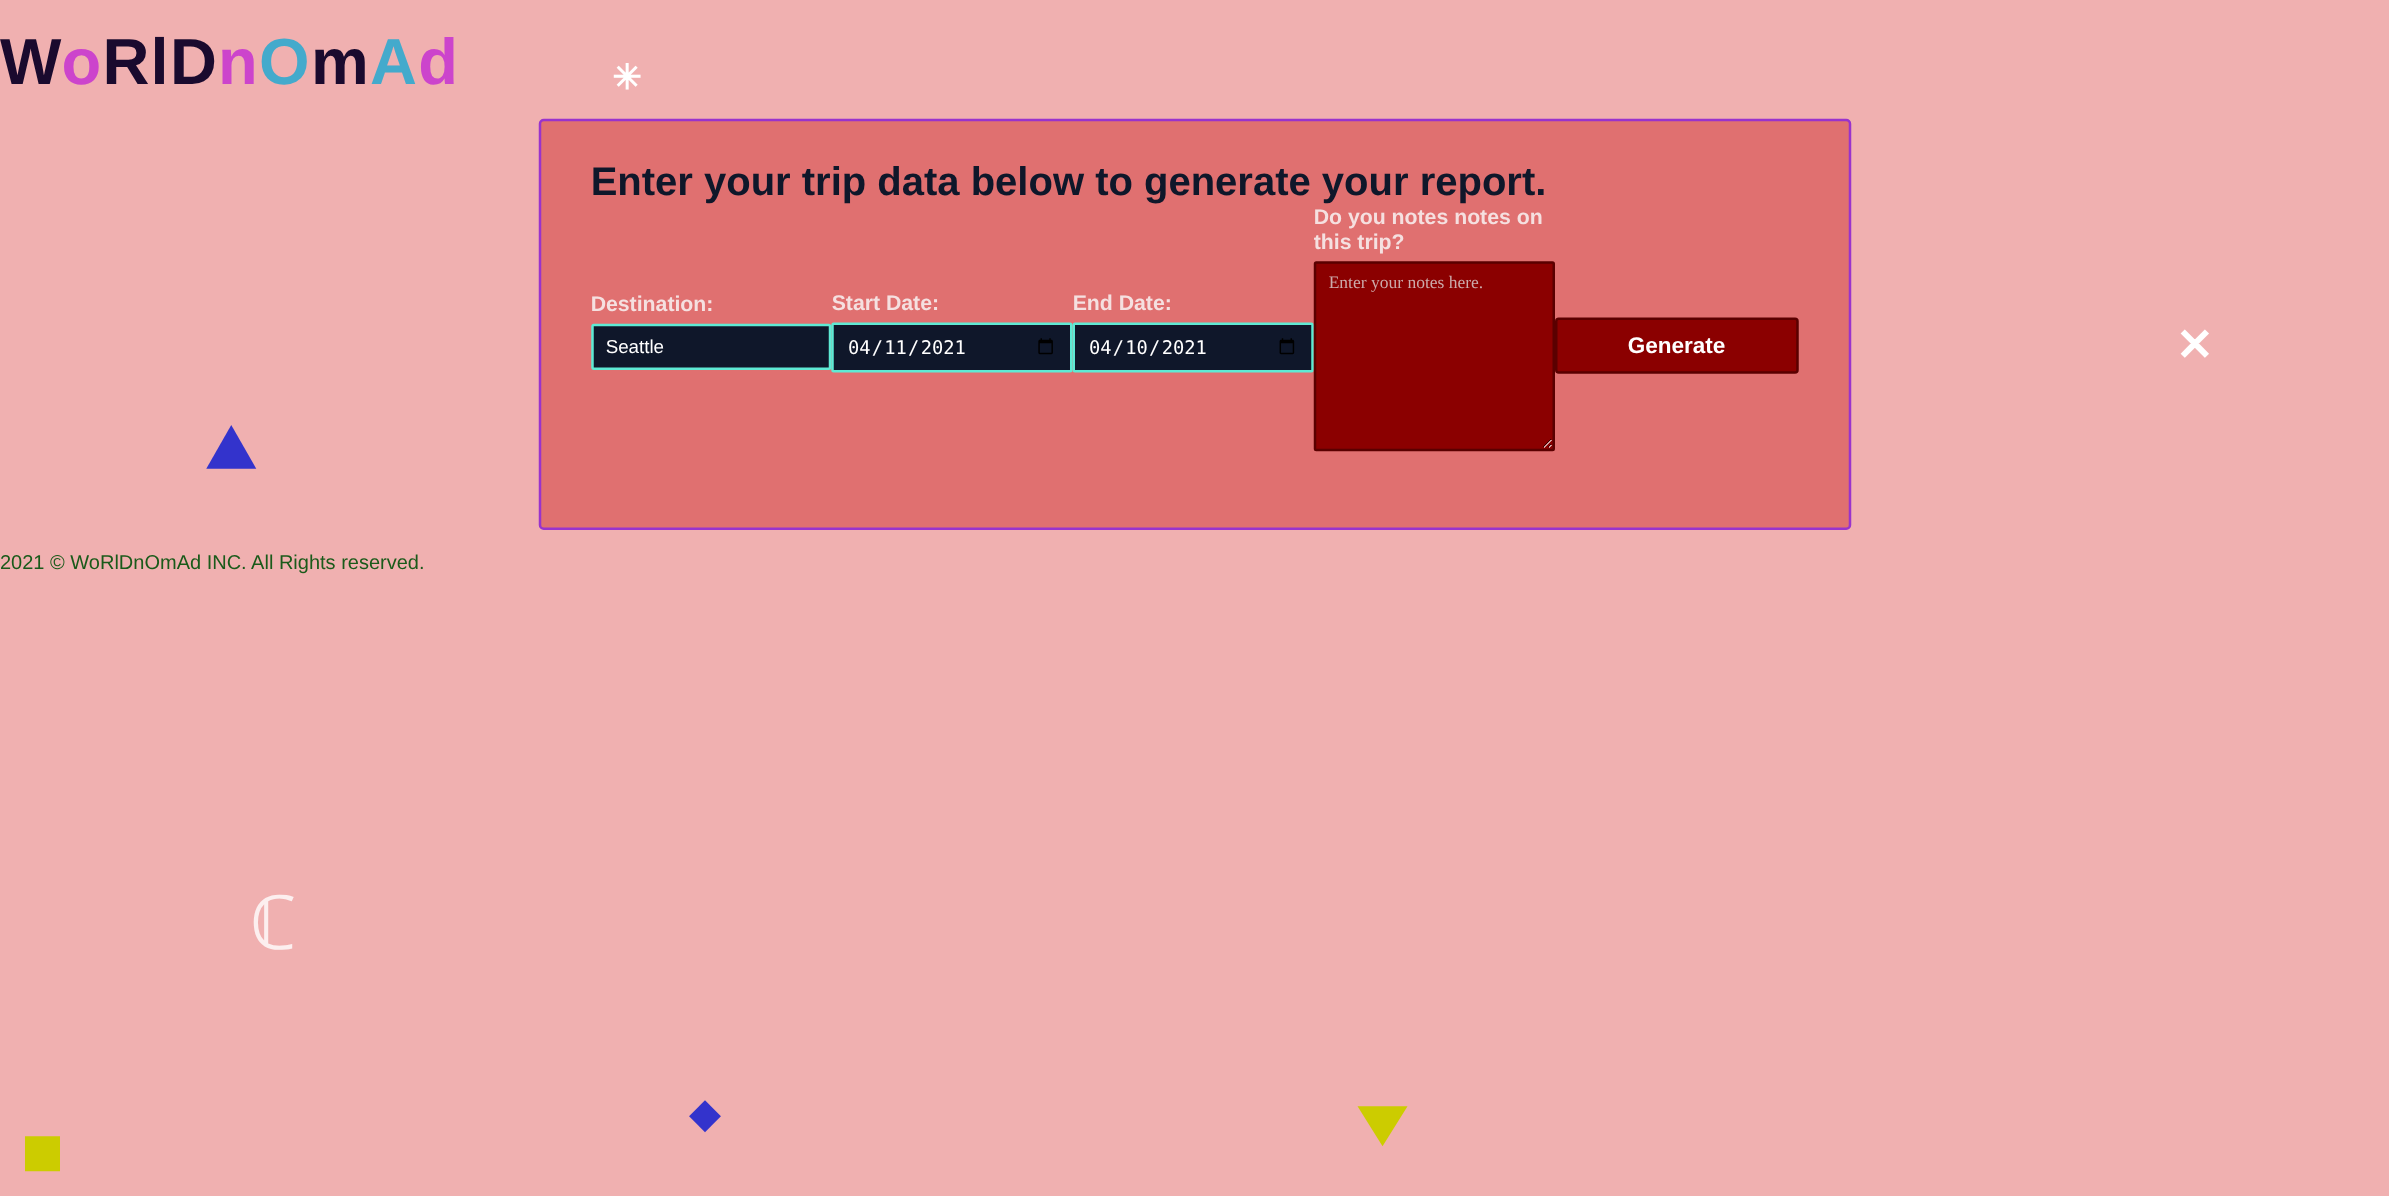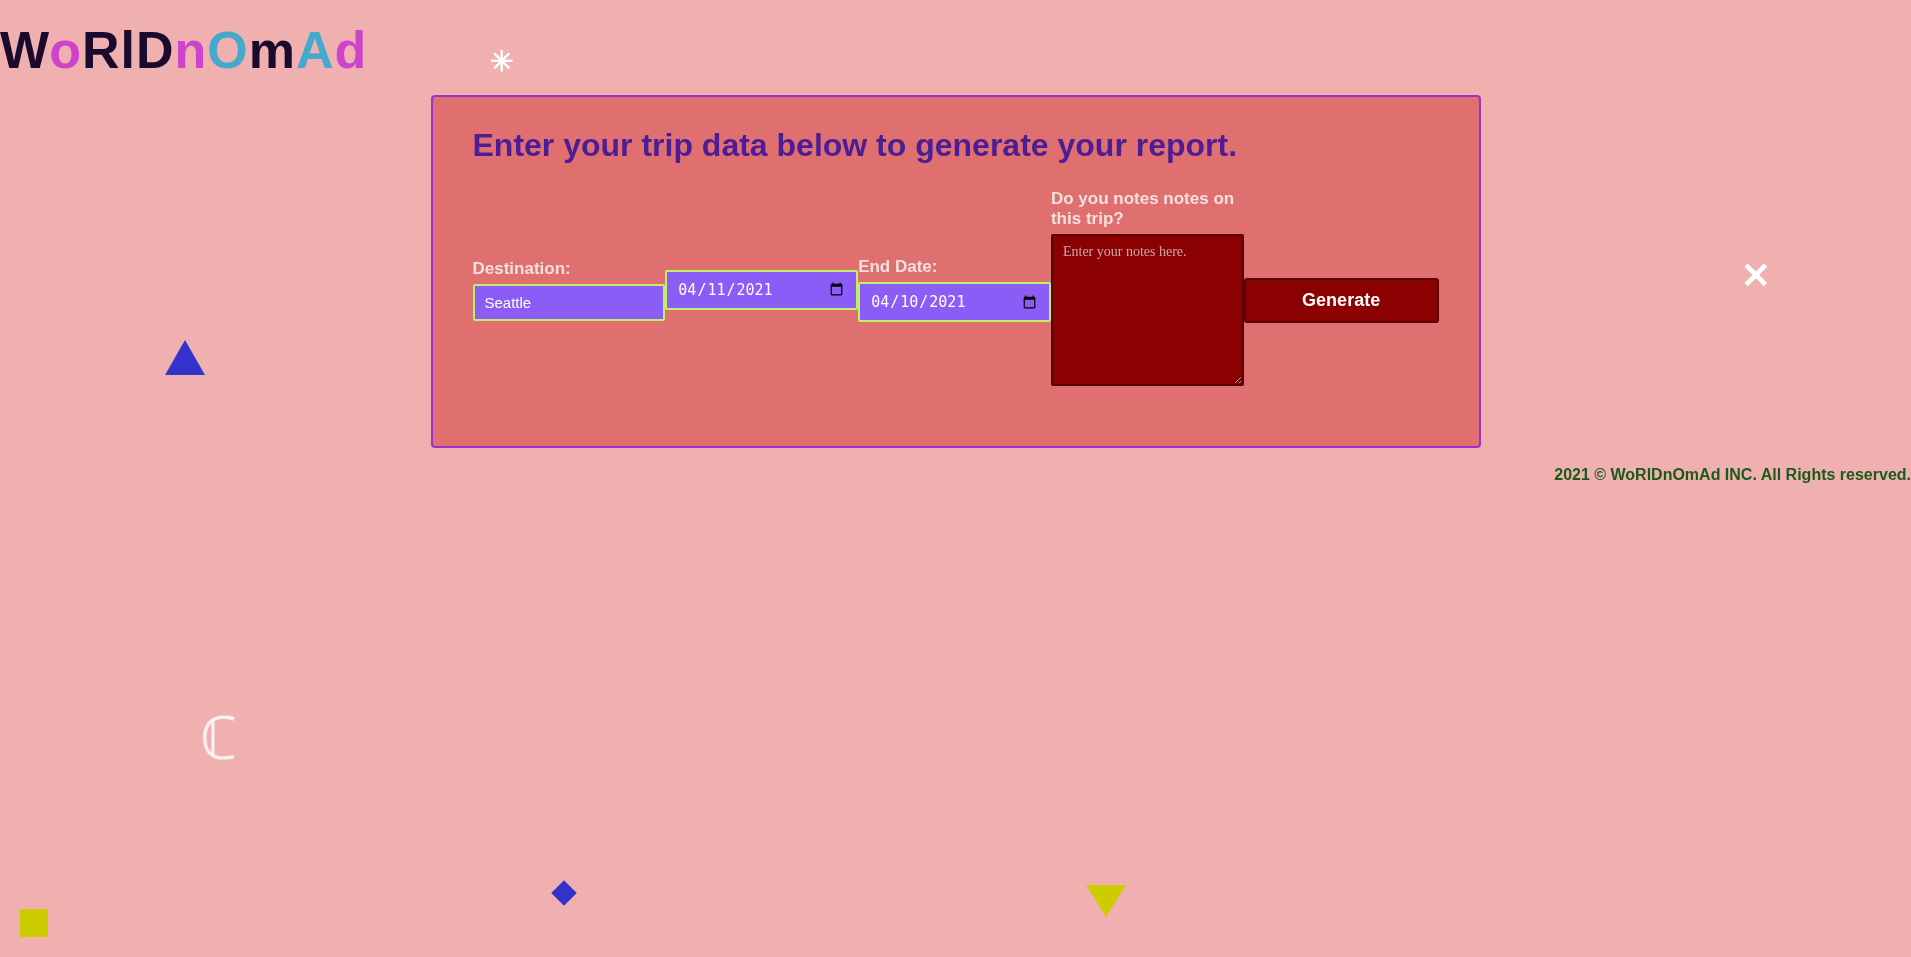--- a/index.html
+++ b/index.html
@@ -108,24 +108,23 @@
       margin: 0 auto;
       width: 1050px;
       background-color: #e07070;
       border: 2px solid #9933cc;
       border-radius: 4px;
       padding: 30px 40px 40px 40px;
       position: relative;
     }
 
     .card-title {
-      color: #4c1d95;
+      color: #0f172a;
       font-size: 32px;
       font-weight: bold;
-      margin-bottom: 25px;
       text-align: left;
     }
 
     .form-container {
       display: flex;
       flex-direction: row;
       align-items: center;
       gap: 0;
     }
 
@@ -137,22 +136,22 @@
     .form-label {
       color: #f5e0e0;
       font-size: 17px;
       font-weight: bold;
       margin-bottom: 5px;
       display: block;
     }
 
     .form-input {
       width: 100%;
-      background-color: #8b5cf6;
-      border: 2px solid #bef264;
+      background-color: #0f172a;
+      border: 2px solid #5eead4;
       color: white;
       font-size: 15px;
       padding: 8px 10px;
       border-radius: 2px;
       outline: none;
     }
 
     .form-input::placeholder {
       color: #ccaaaa;
     }
@@ -196,25 +195,25 @@
       font-size: 18px;
       font-weight: bold;
       padding: 10px 0;
       cursor: pointer;
       border-radius: 3px;
       margin-top: 6px;
     }
 
     
     .footer {
-      text-align: right;
+      text-align: left;
       padding: 18px 0 10px 0;
       color: #1a5a1a;
       font-size: 16px;
-      font-weight: bold;
+      font-weight: normal;
     }
   </style>
 </head>
 <body>
 
 <div class="deco deco-asterisk-left">✳</div>
 <div class="deco deco-x-right">✕</div>
 <div class="deco deco-triangle-left"></div>
 <div class="deco deco-spiral-left">ℂ</div>
 <div class="deco deco-diamond-bottom"></div>
@@ -231,20 +230,21 @@
   <div class="card-title">Enter your trip data below to generate your report.</div>
 
   <div class="form-container">
 
     <div class="form-group">
       <label class="form-label">Destination:</label>
       <input class="form-input" type="text" value="Seattle" placeholder="Seattle" style="">
     </div>
 
     <div class="form-group">
+      <label class="form-label">Start Date:</label>
       <input class="form-input" type="date" value="2021-04-11" style="">
     </div>
 
     <div class="form-group">
       <label class="form-label">End Date:</label>
       <input class="form-input" type="date" value="2021-04-10" style="">
     </div>
 
     <div class="form-group">
       <label class="notes-label">Do you notes notes on this trip?</label>

